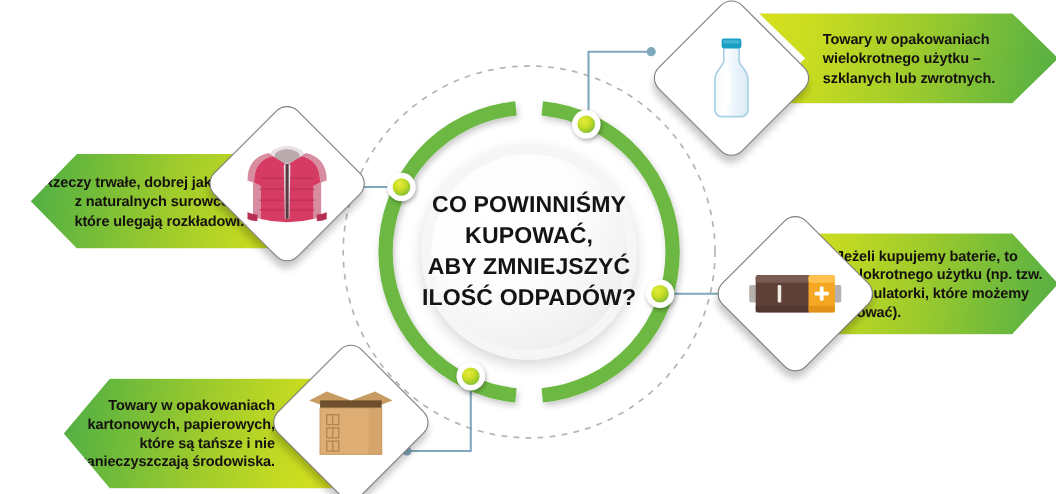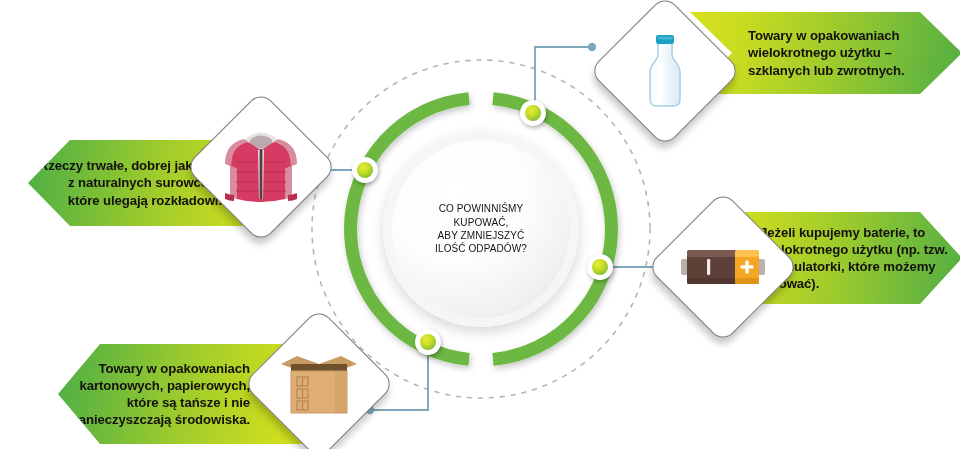--- a/index.html
+++ b/index.html
@@ -86,22 +86,22 @@
   }
   #inner-disc{
     position:absolute;left:47px;top:47px;width:196px;height:196px;
     border-radius:50%;
     background:radial-gradient(circle at 36% 30%, #ffffff 0%, #fdfdfd 38%, #f1f1f1 68%, #e2e2e2 90%, #d9d9d9 100%);
     box-shadow:0 5px 13px rgba(0,0,0,0.16), inset 0 0 0 9px rgba(246,246,246,0.95);
     display:flex;align-items:center;justify-content:center;
   }
   #center-text{
     text-align:center;
-    font-size:10px;
-    font-weight:normal;
+    font-size:21px;
+    font-weight:bold;
     line-height:1.33;
     color:#141414;
     letter-spacing:0.1px;
     white-space:pre-line;
     text-shadow:0 1px 1px rgba(255,255,255,0.8);
   }
 
   
   .cdot{
     position:absolute;width:26px;height:26px;border-radius:50%;

